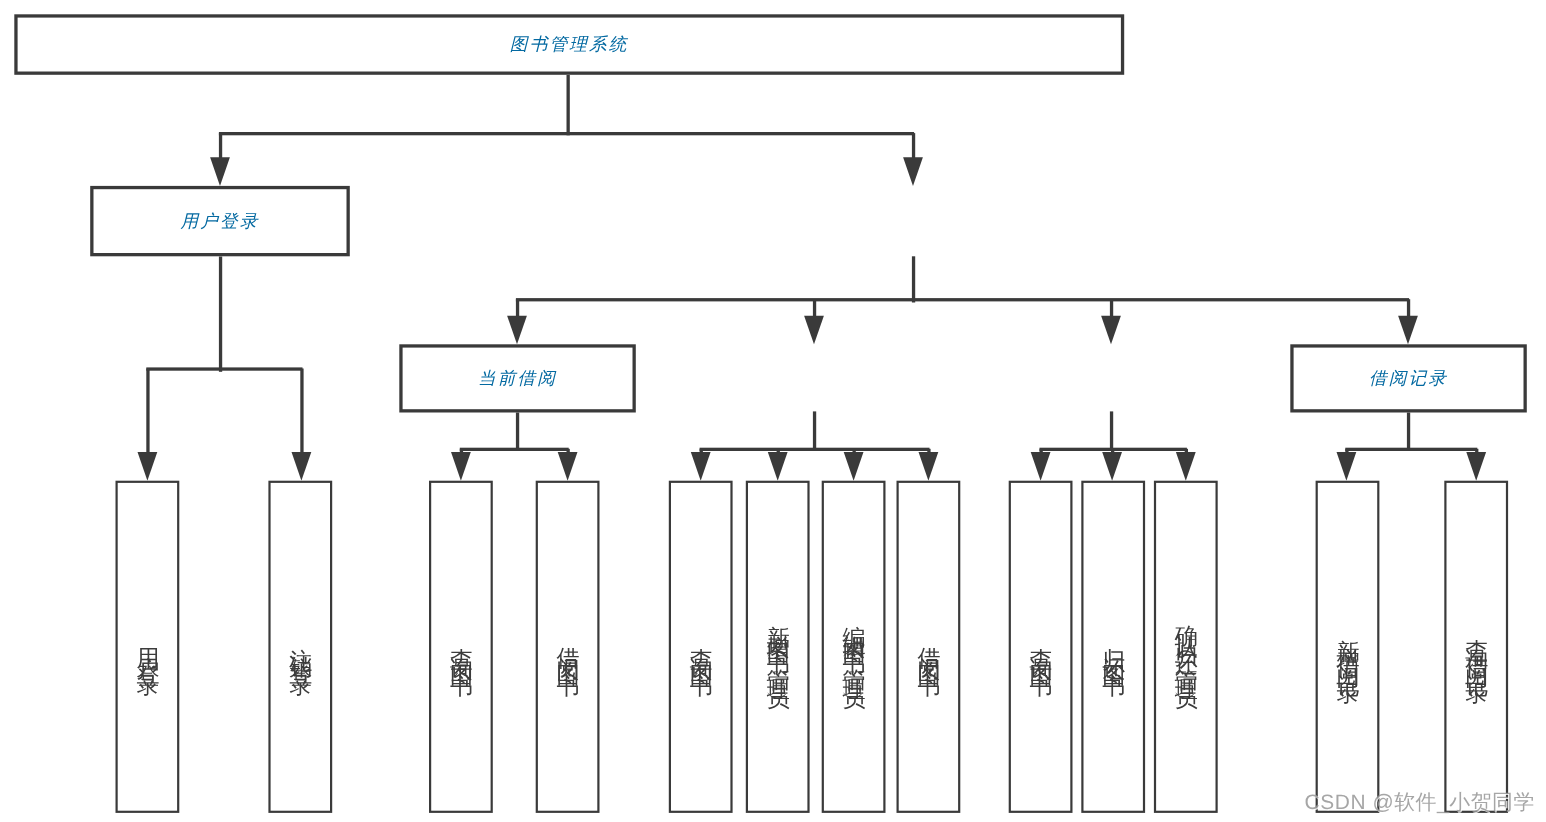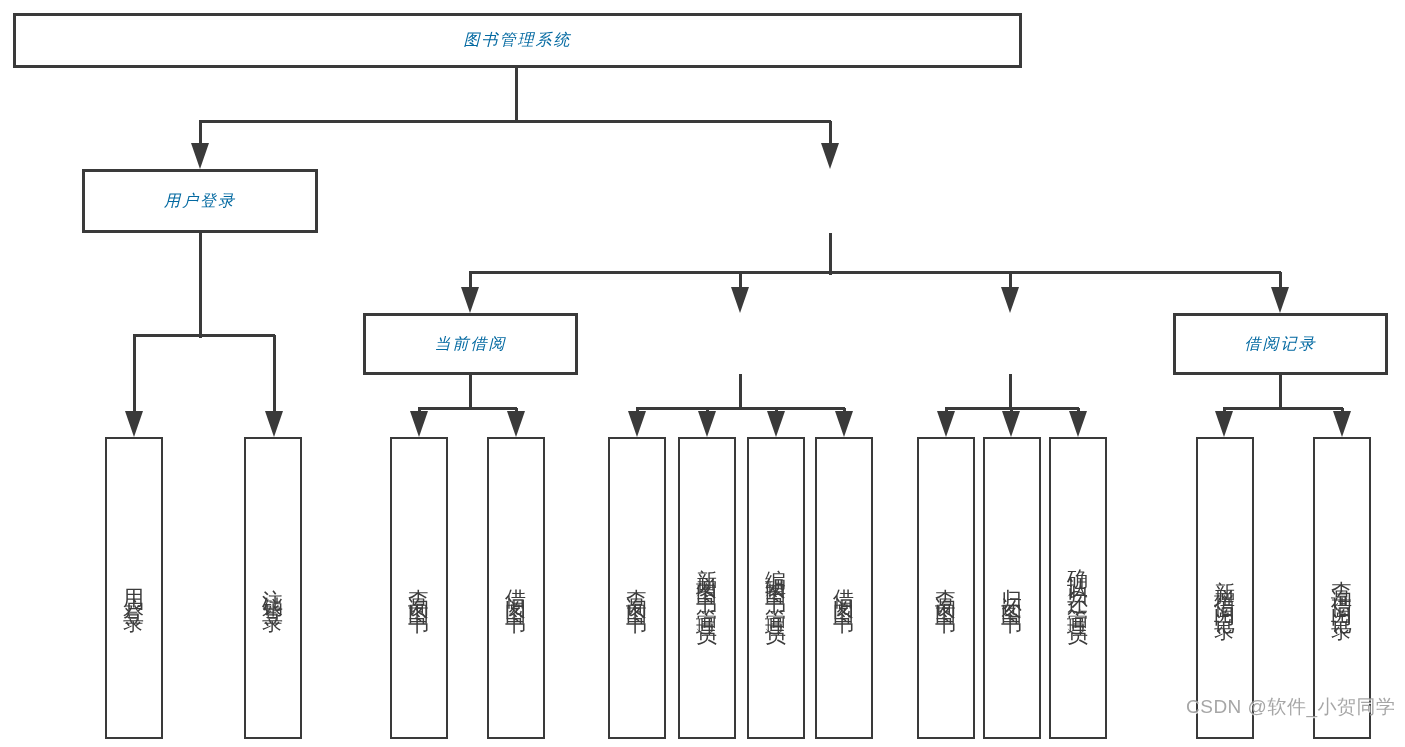--- a/index.html
+++ b/index.html
@@ -26,21 +26,21 @@
   }
   .vline,.hline{position:absolute;background:#3a3a3a;z-index:5;}
   .vline{width:3px;}
   .hline{height:3px;}
   .arrow{
     position:absolute;width:0;height:0;z-index:6;
     border-left:9px solid transparent;border-right:9px solid transparent;
     border-top:26px solid #3a3a3a;
   }
   .watermark{
-    position:absolute;left:1186px;top:694px;z-index:30;
+    position:absolute;left:1186px;top:716px;z-index:30;
     font-size:19px;letter-spacing:0.5px;color:rgba(150,150,150,0.85);
     text-shadow:1px 1px 0 rgba(255,255,255,0.8);white-space:nowrap;
   }
 </style>
 </head>
 <body>
 
 <div class="canvas">
 
   <div class="node" style="left:13px;top:13px;width:1009px;height:55px">

